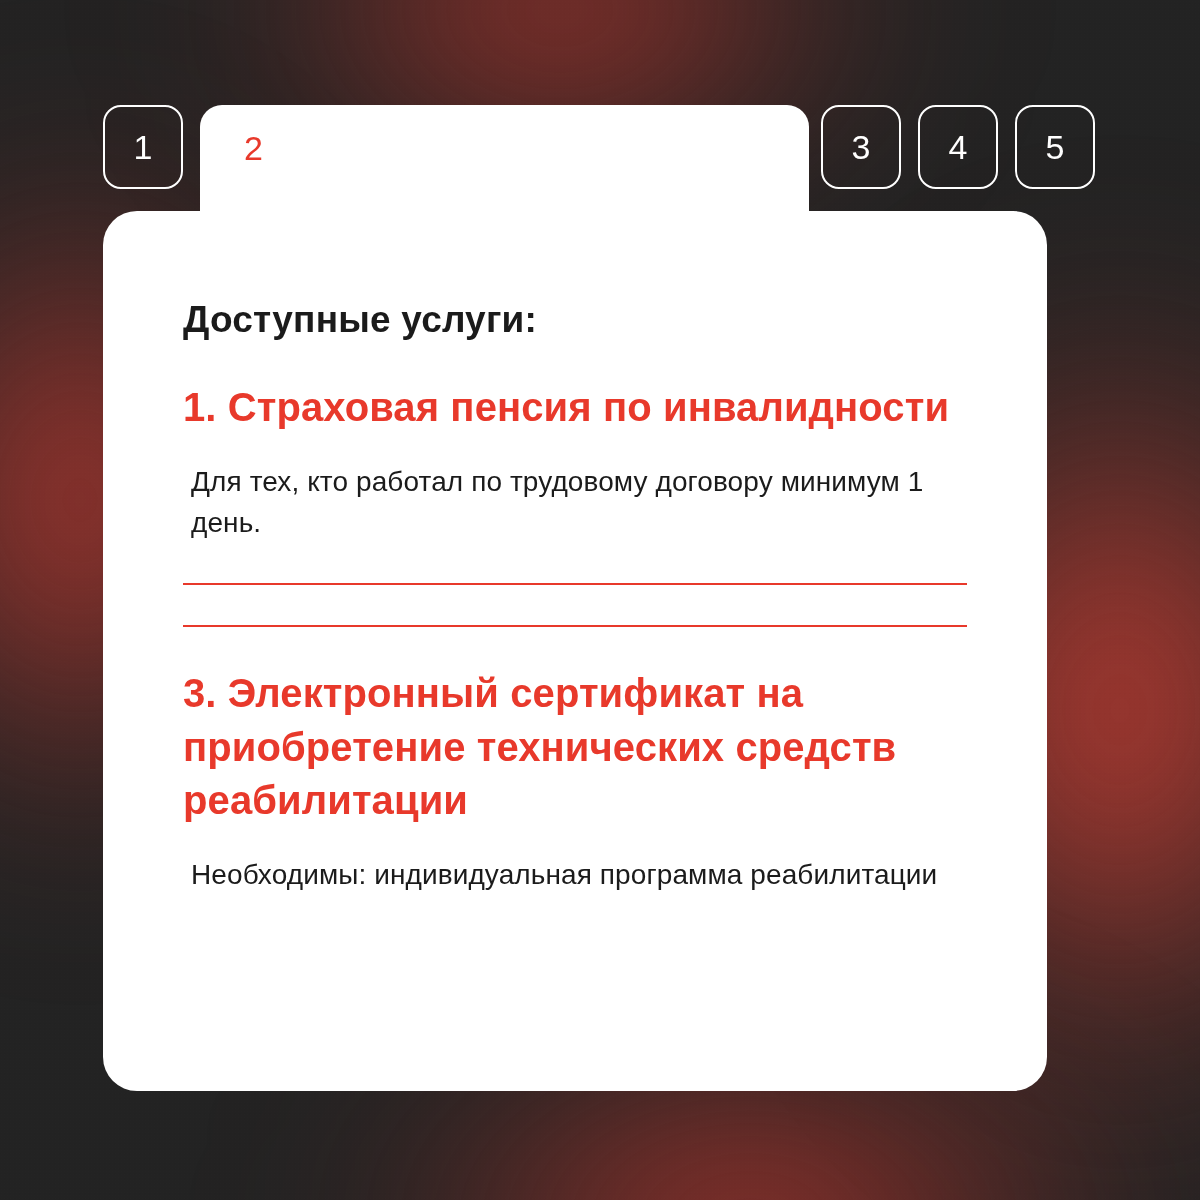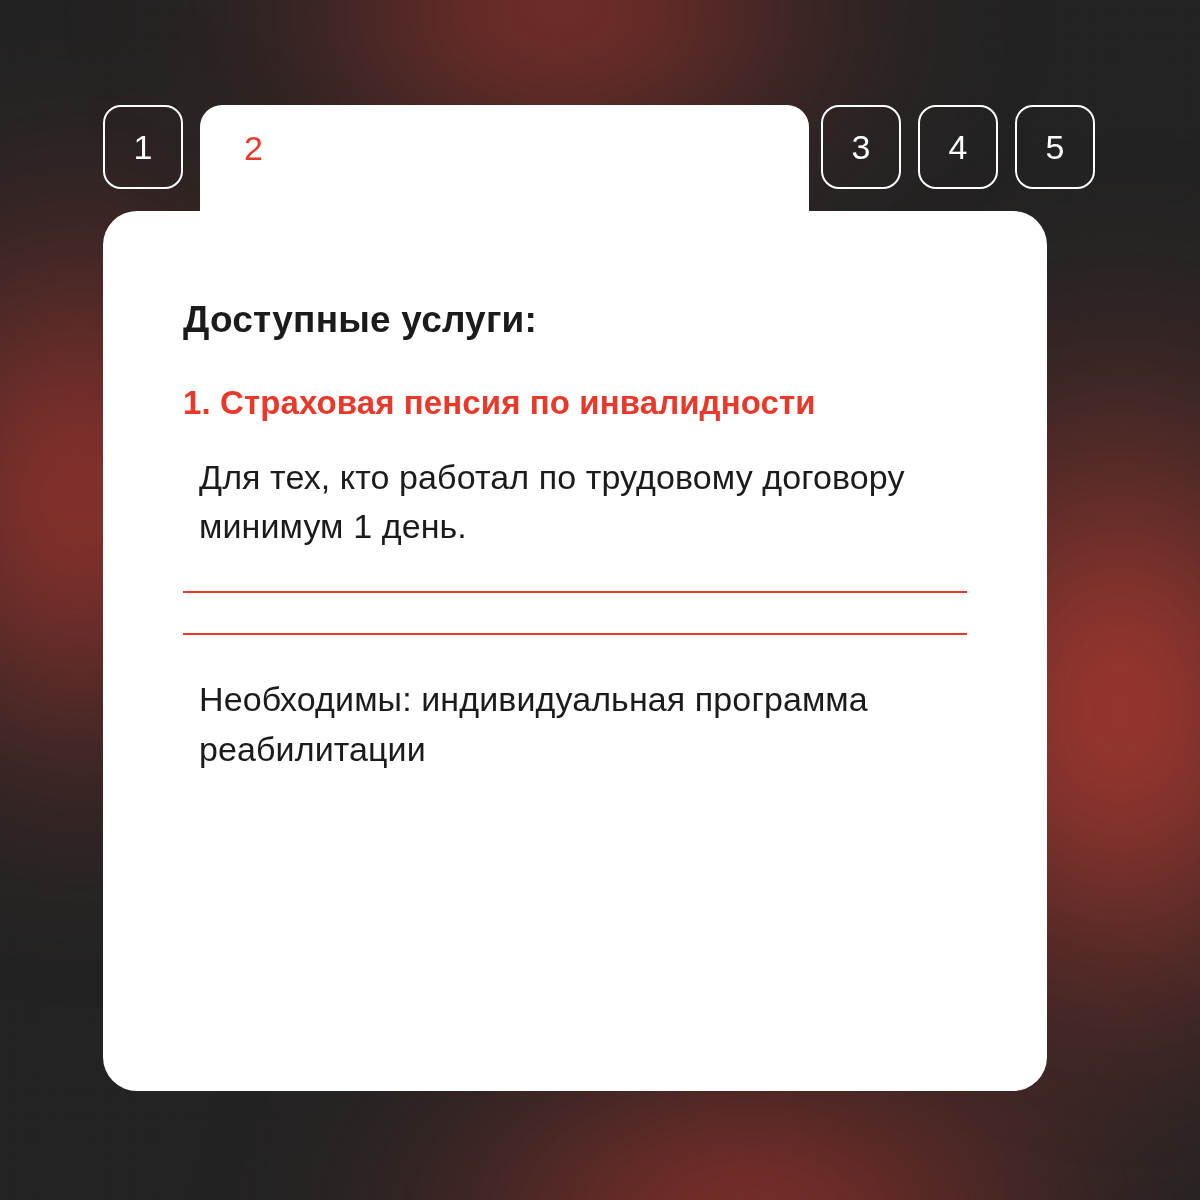--- a/index.html
+++ b/index.html
@@ -137,32 +137,32 @@
     font-weight: bold;
     color: #1b1b1b;
     letter-spacing: 0.2px;
     margin: 0 0 40px 0;
   }
 
   .item { margin: 0; }
 
   .item-heading {
     color: #E8392B;
-    font-size: 33px;
+    font-size: 40px;
     font-weight: bold;
     line-height: 1.33;
     margin: 8px 0 28px 0;
     letter-spacing: 0.1px;
   }
 
   .item-desc {
     color: #1b1b1b;
-    font-size: 34px;
+    font-size: 28px;
     line-height: 1.45;
-    margin: 16px;
+    margin: 8px;
     letter-spacing: 0.1px;
   }
 
   .divider {
     height: 0;
     border-top: 2px solid #E8392B;
     margin: 40px 0 40px 0;
   }
 
   .item-desc .line { display: block; }
@@ -212,20 +212,25 @@
         <span class="line">Для тех, кто работал по трудовому договору минимум 1 день.</span>
       </p>
     </div>
 
     <div class="divider"></div>
 
 
     <div class="divider"></div>
 
     <div class="item">
+      <div class="item-heading">
+        <span class="line">3. Электронный сертификат</span>
+        <span class="line">на приобретение технических</span>
+        <span class="line">средств реабилитации</span>
+      </div>
       <p class="item-desc">
         <span class="line">Необходимы: индивидуальная программа реабилитации</span>
       </p>
     </div>
 
   </div>
 
 </div>
 
 </body></html>

